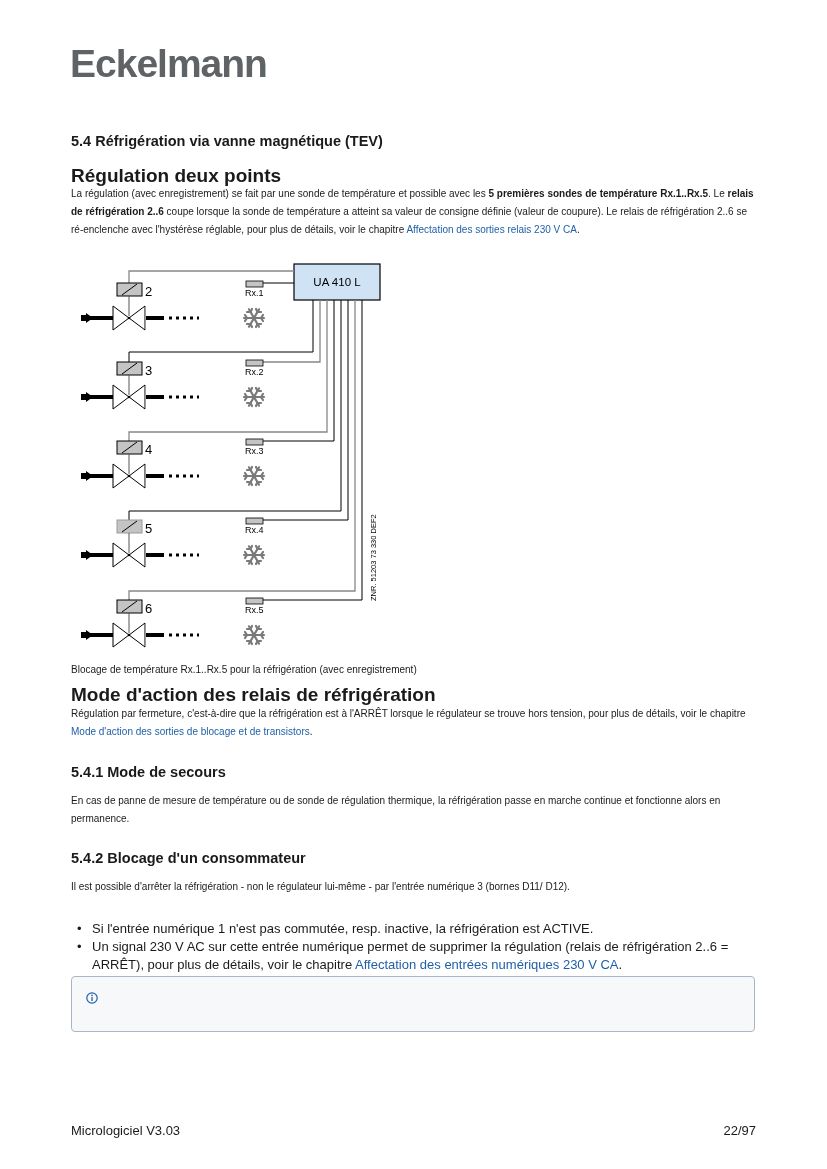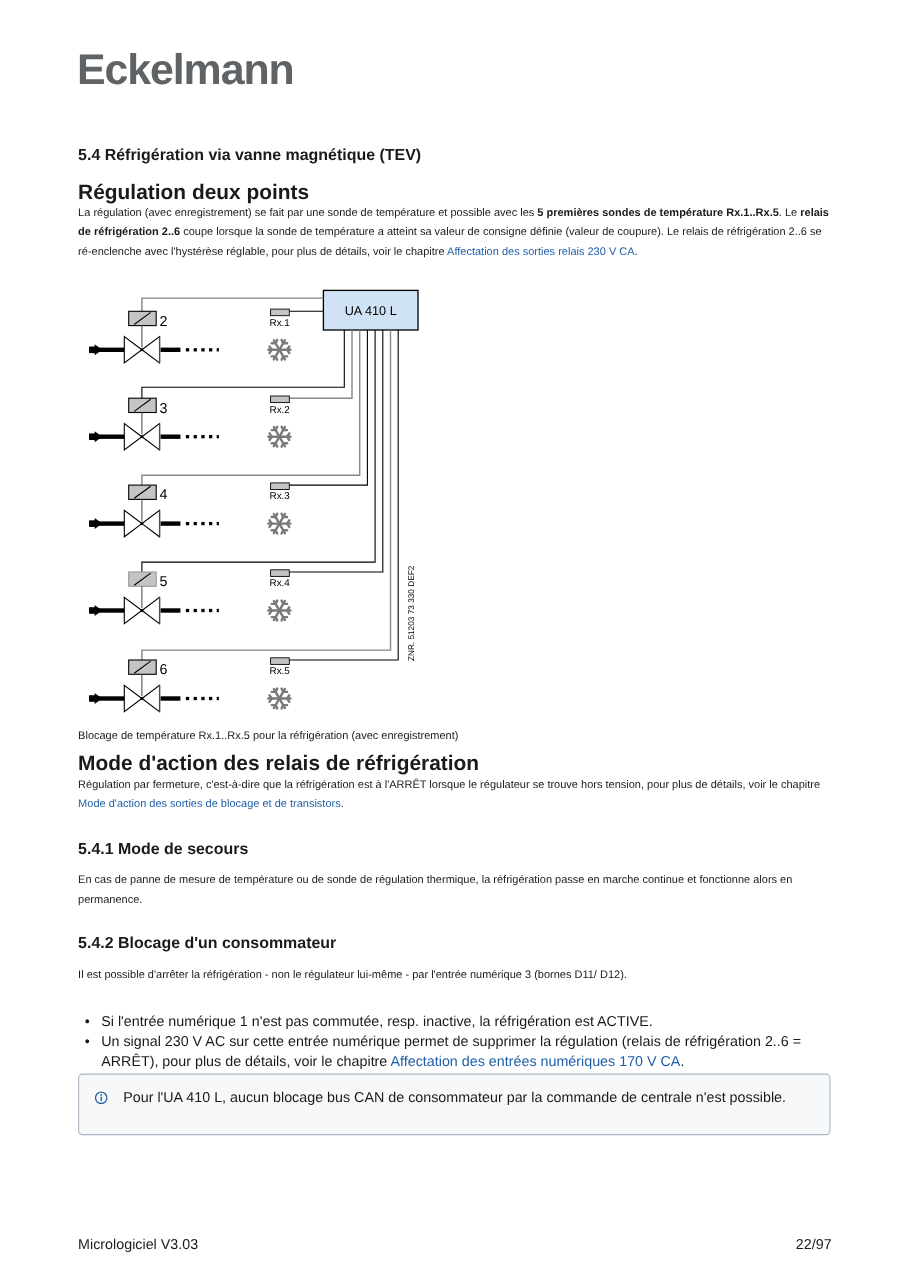--- a/index.html
+++ b/index.html
@@ -149,27 +149,26 @@
 </div>
 
 <div class="h2" style="top:764px;">5.4.1  Mode de secours</div>
 <div class="p" style="top:792px;">En cas de panne de mesure de température ou de sonde de régulation thermique, la réfrigération passe en marche continue et fonctionne alors en permanence.</div>
 
 <div class="h2" style="top:850px;">5.4.2  Blocage d'un consommateur</div>
 <div class="p" style="top:878px;">Il est possible d'arrêter la réfrigération - non le régulateur lui-même - par l'entrée numérique 3 (bornes D11/ D12).</div>
 
 <ul class="bullets">
   <li><span>Si l'entrée numérique 1 n'est pas commutée, resp. inactive, la réfrigération est ACTIVE.</span></li>
-  <li><span>Un signal 230 V AC sur cette entrée numérique permet de supprimer la régulation (relais de réfrigération 2..6 = ARRÊT), pour plus de détails, voir le chapitre </span><a class="link">Affectation des entrées numériques 170 V CA</a><span>.</span></li>
+  <li><span>Un signal 230 V AC sur cette entrée numérique permet de supprimer la régulation (relais de réfrigération 2..6 = ARRÊT), pour plus de détails, voir le chapitre </span><a class="link">Affectation des entrées numériques 230 V CA</a><span>.</span></li>
 </ul>
 
 <div class="note">
   <svg class="note-icon" viewBox="0 0 12 12">
     <circle cx="6" cy="6" r="5.2" fill="none" stroke="#1f5fa8" stroke-width="1.2"></circle>
     <rect x="5.4" y="5" width="1.3" height="4" fill="#1f5fa8"></rect>
     <circle cx="6" cy="3.4" r="0.8" fill="#1f5fa8"></circle>
   </svg>
-  <div class="note-text">Pour l'UA 410 L, aucun blocage bus CAN de consommateur par la commande de centrale n'est possible.</div>
 </div>
 
 <div class="footer" style="left:71px;">Micrologiciel V3.03</div>
 <div class="footer" style="left:381px;margin-top:44px;">16.06.2023</div>
 <div class="footer" style="right:71px;">22/97</div>
 
 </body></html>

